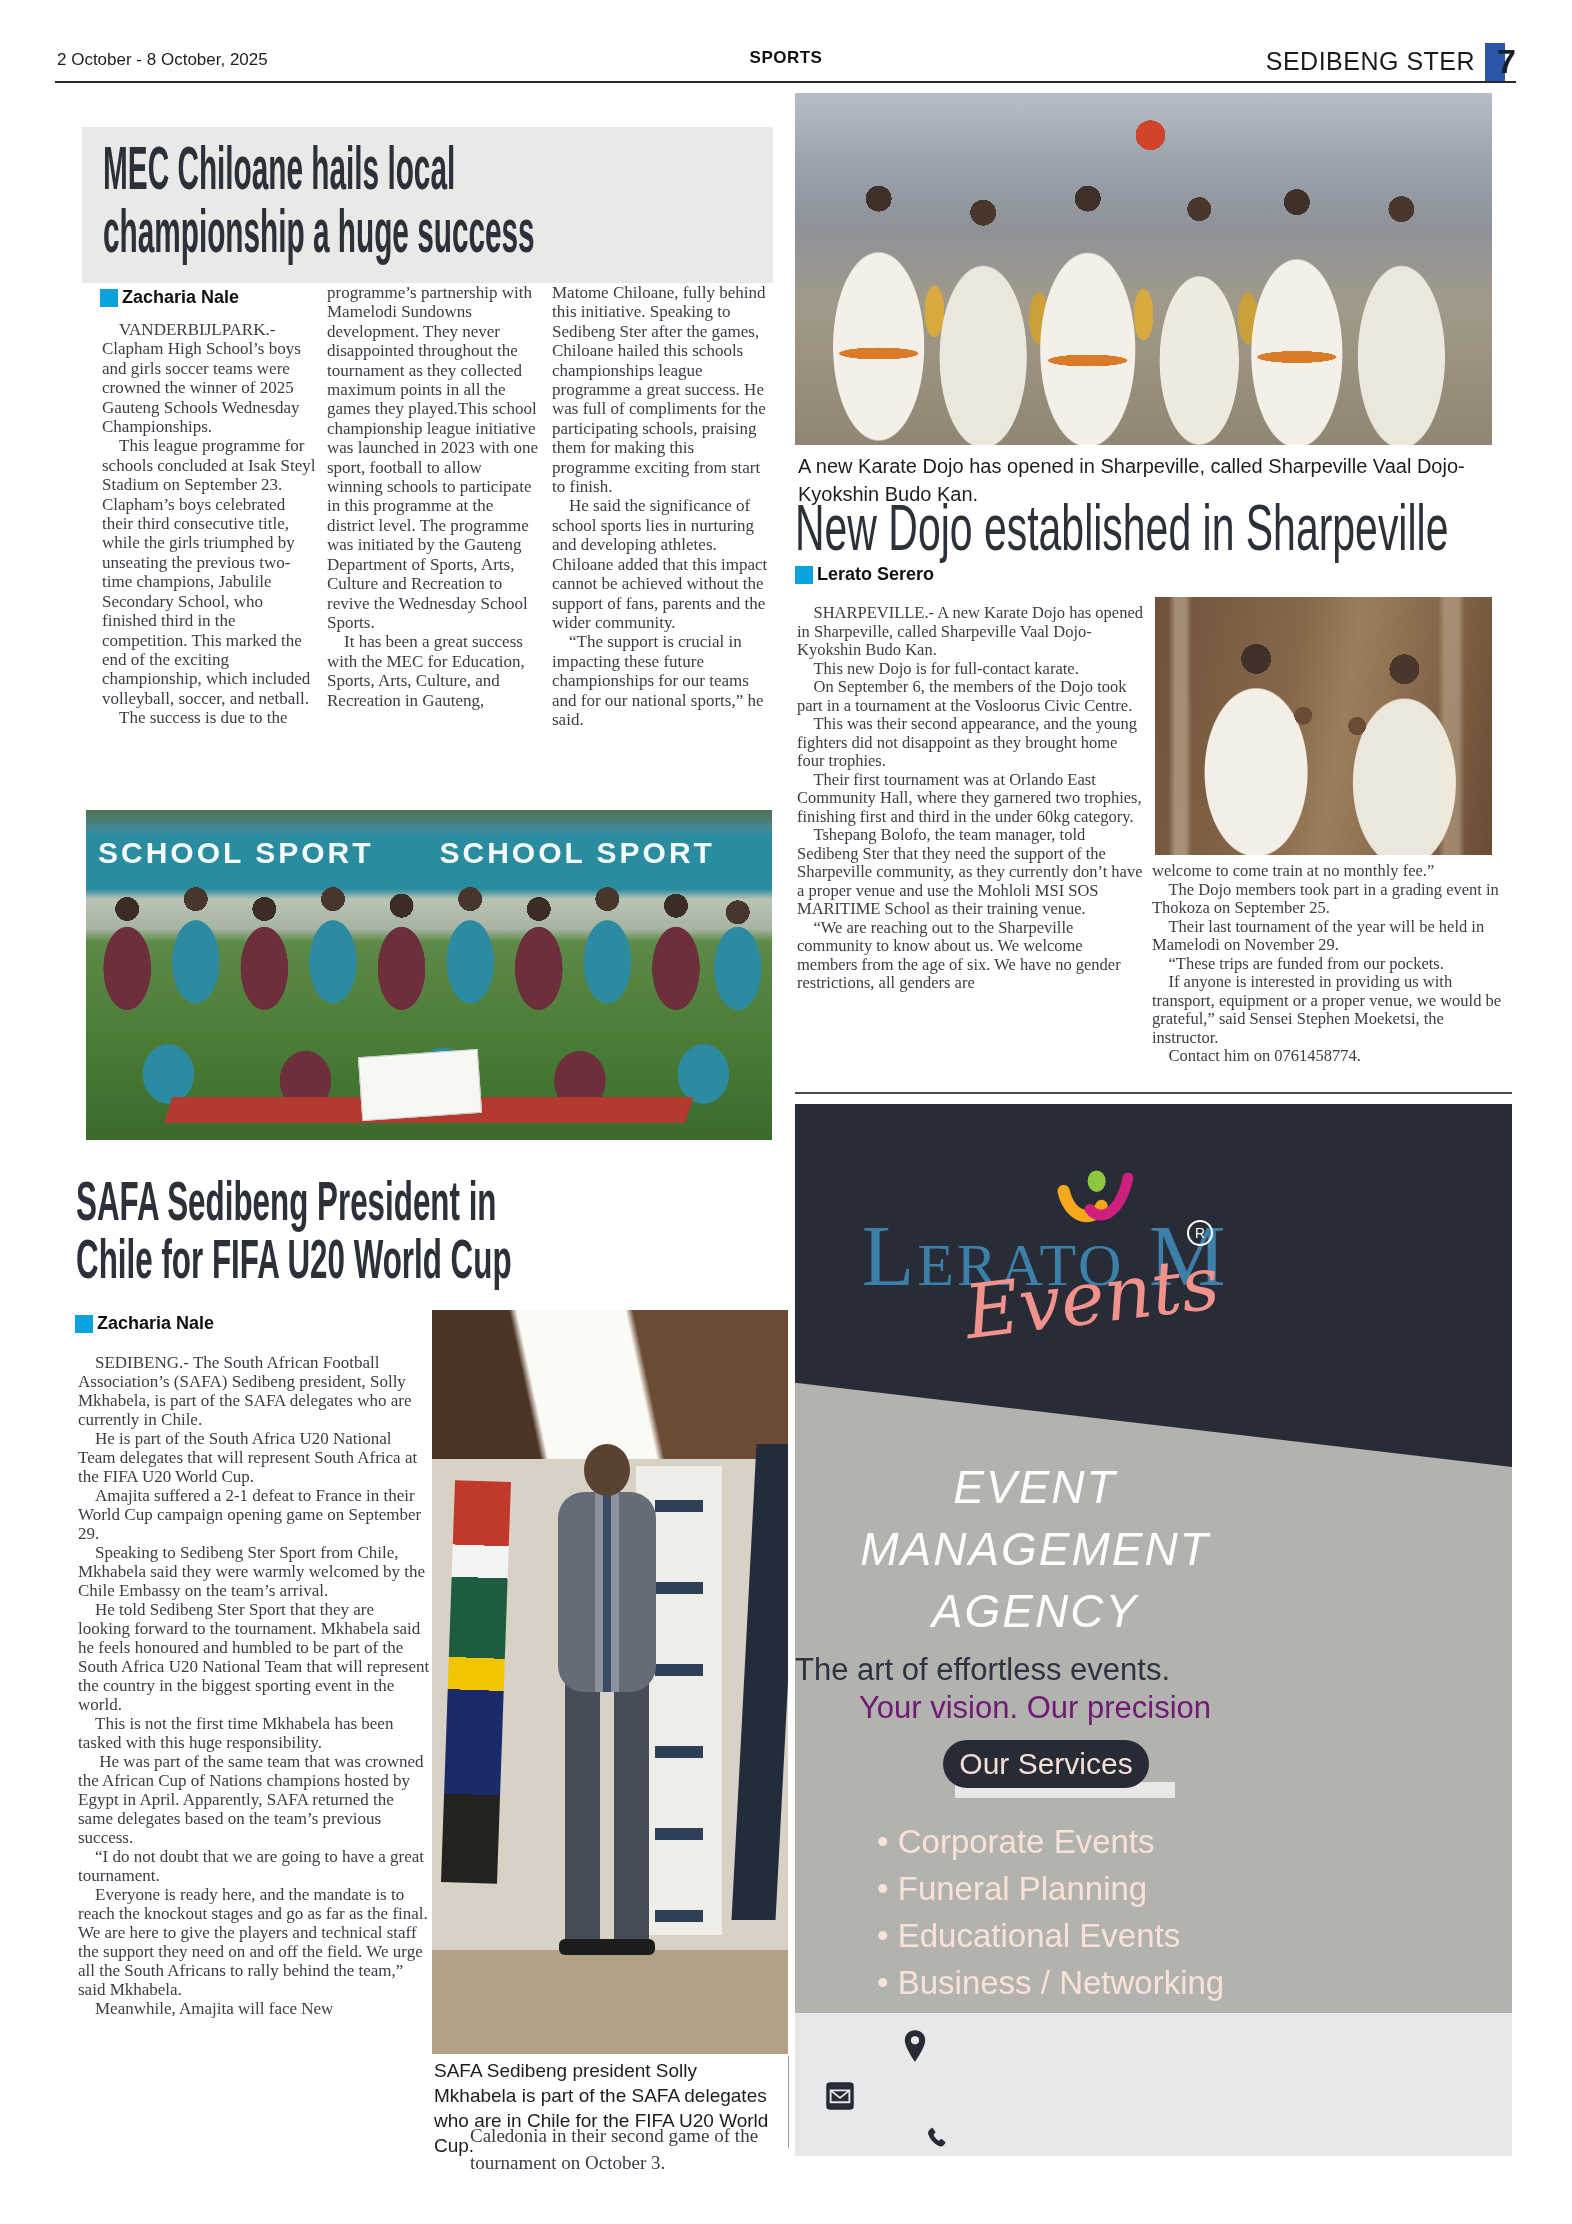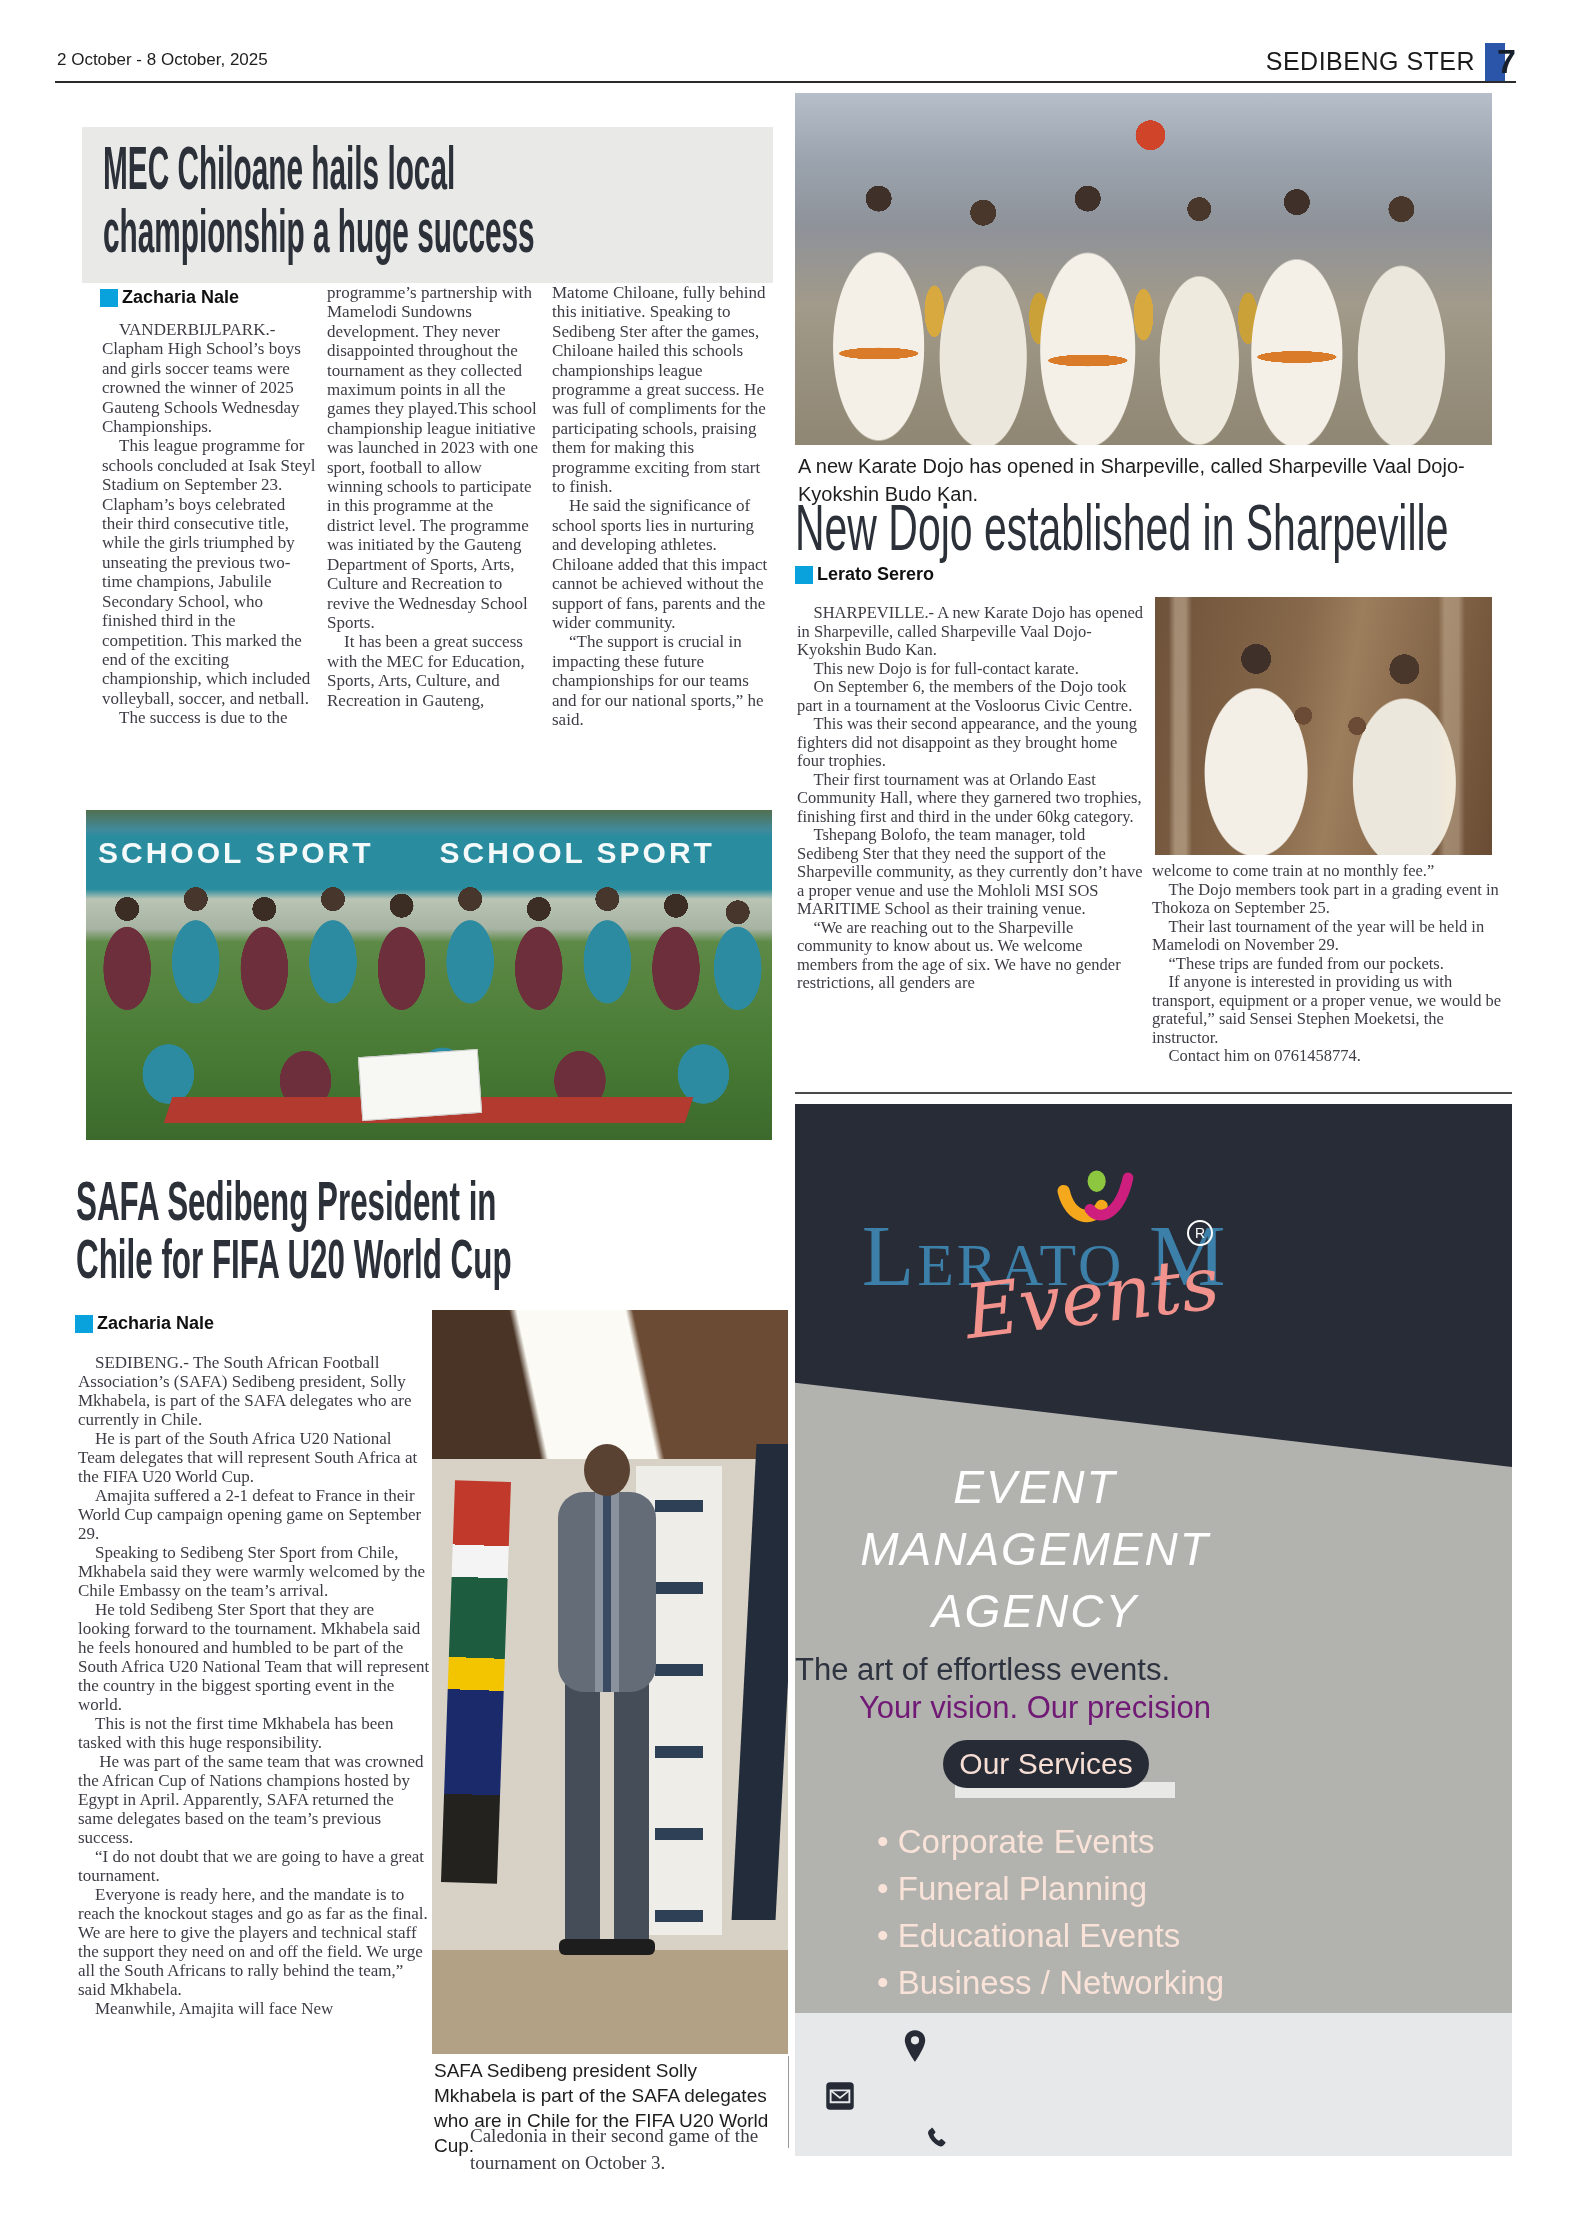--- a/index.html
+++ b/index.html
@@ -157,20 +157,21 @@
   .ic-pin{position:absolute;left:106px;top:16px;}
   .ic-mail{position:absolute;left:30px;top:68px;}
   .ic-phone{position:absolute;left:128px;top:112px;}
 </style>
 </head>
 <body>
 
 <div class="page">
 
   <div class="abs" id="hdr-date">2 October - 8 October, 2025</div>
+  <div class="abs" id="hdr-section">SPORTS</div>
   <div class="abs" id="hdr-right">
     <span id="hdr-masthead">SEDIBENG STER</span>
     <span class="pagebox"></span>
     <span class="pagenum">7</span>
   </div>
   <div class="abs" id="hdr-rule"></div>
 
   <div class="abs" id="mec-box">
     <div id="mec-heads">
       <div>MEC Chiloane hails local</div>

